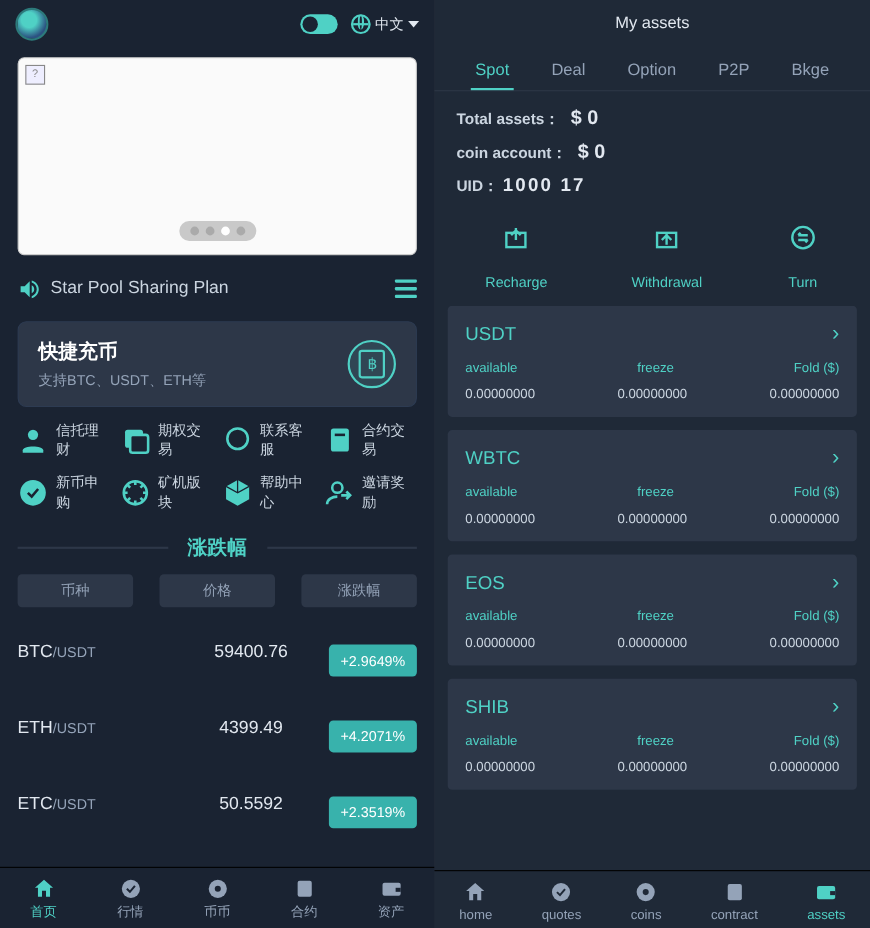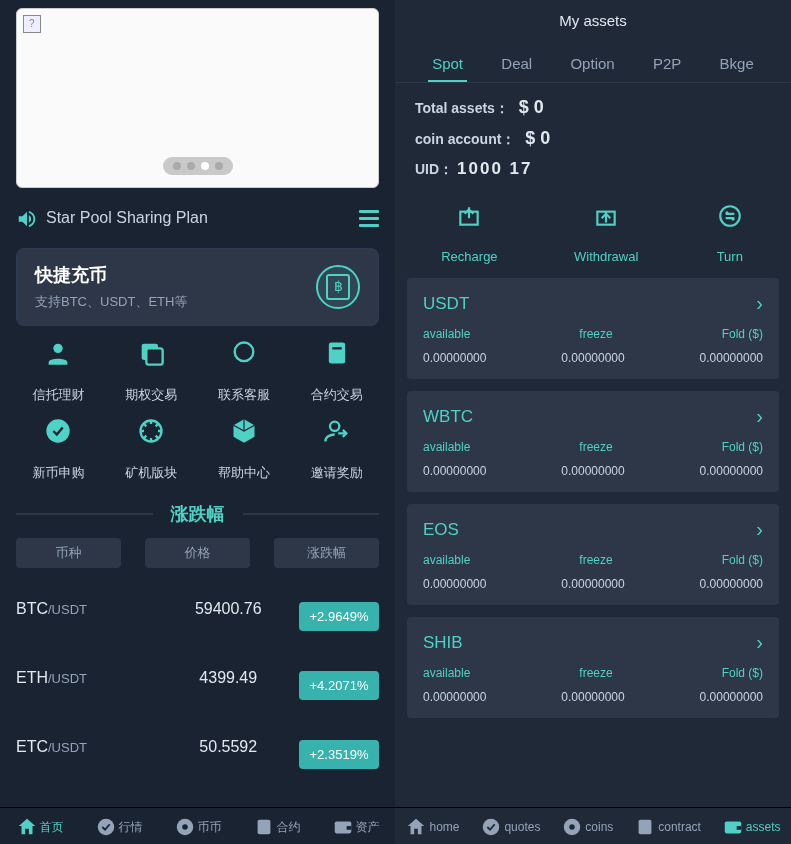--- a/index.html
+++ b/index.html
@@ -80,21 +80,21 @@
   display: flex; align-items: center; justify-content: center;
   background: rgba(79,209,197,0.1);
 }
 .deposit-icon-inner { width: 24px; height: 26px; border: 2px solid #4fd1c5; border-radius: 3px; position: relative; }
 .deposit-icon-inner::after { content: "฿"; color: #4fd1c5; font-size: 14px; position: absolute; top: 2px; left: 6px; }
 
 .feature-grid {
   display: grid; grid-template-columns: repeat(4, 1fr);
   gap: 12px 8px; margin: 12px 16px;
 }
-.feature-item { display: flex; flex-direction: column; align-items: center; gap: 18px; }
+.feature-item { display: flex; flex-direction: row; align-items: center; gap: 6px; }
 .feature-icon { width: 30px; height: 30px; display: flex; align-items: center; justify-content: center; }
 .feature-label { color: #cbd5e0; font-size: 13px; }
 
 .section-title-row {
   display: flex; align-items: center; margin: 20px 16px 12px;
   color: #4fd1c5; font-size: 18px; font-weight: 600;
 }
 .section-title-row::before, .section-title-row::after {
   content: ""; flex: 1; height: 2px; background: #2d3748;
 }
@@ -167,34 +167,45 @@
   display: flex; justify-content: space-between; font-size: 12px; color: #cbd5e0;
 }
 
 
 .bottom-nav {
   position: absolute; bottom: 0; left: 0; right: 0;
   display: flex; justify-content: space-around; padding: 8px 0 6px;
   background: #1a2332; border-top: 1px solid #000;
 }
 .panel-right .bottom-nav { background: #1f2937; }
-.nav-item { display: flex; flex-direction: row; align-items: center; gap: 2px; }
+.nav-item { display: flex; flex-direction: column; align-items: center; gap: 2px; }
 .nav-icon { width: 22px; height: 22px; }
 .nav-label { font-size: 12px; color: #94a3b8; }
 .nav-item.active .nav-label { color: #4fd1c5; }
 
 .content-scroll { flex: 1; overflow: hidden; padding-bottom: 56px; }
 
 
 svg { display: block; }
 </style>
 </head>
 <body>
 
 <div class="panel panel-left">
+  <div class="topbar">
+    <div class="avatar"></div>
+    <div class="topbar-right">
+      <div class="toggle-switch"></div>
+      <div class="lang-select">
+        <span class="globe-icon"></span>
+        <span>中文</span>
+        <span class="caret-down"></span>
+      </div>
+    </div>
+  </div>
 
   <div class="content-scroll">
     <div class="banner">
       <div class="banner-broken"></div>
       <div class="banner-dots">
         <div class="banner-dot"></div>
         <div class="banner-dot"></div>
         <div class="banner-dot active"></div>
         <div class="banner-dot"></div>
       </div>

